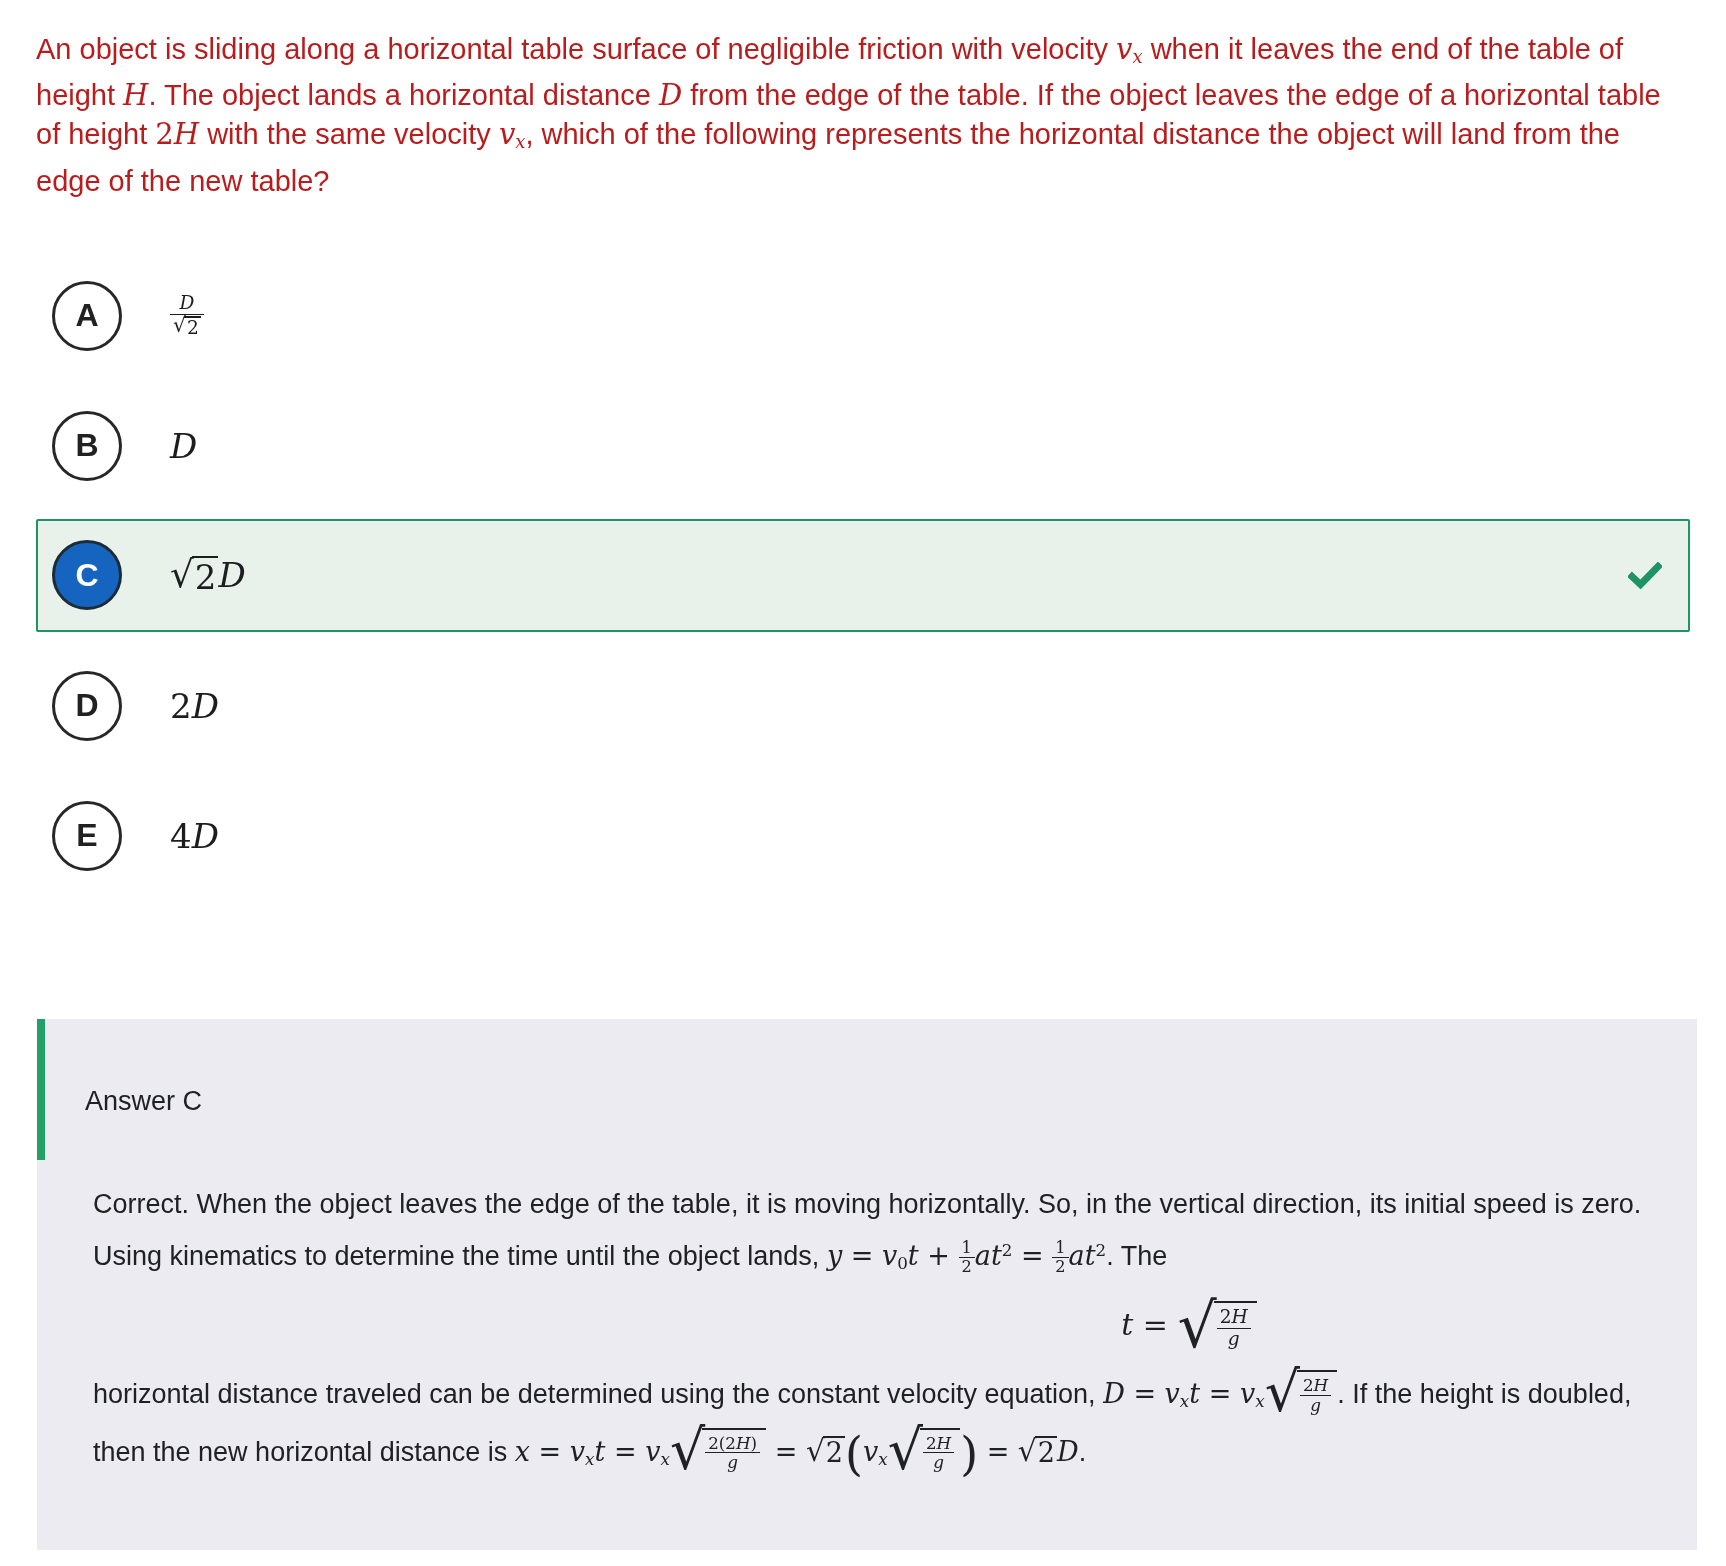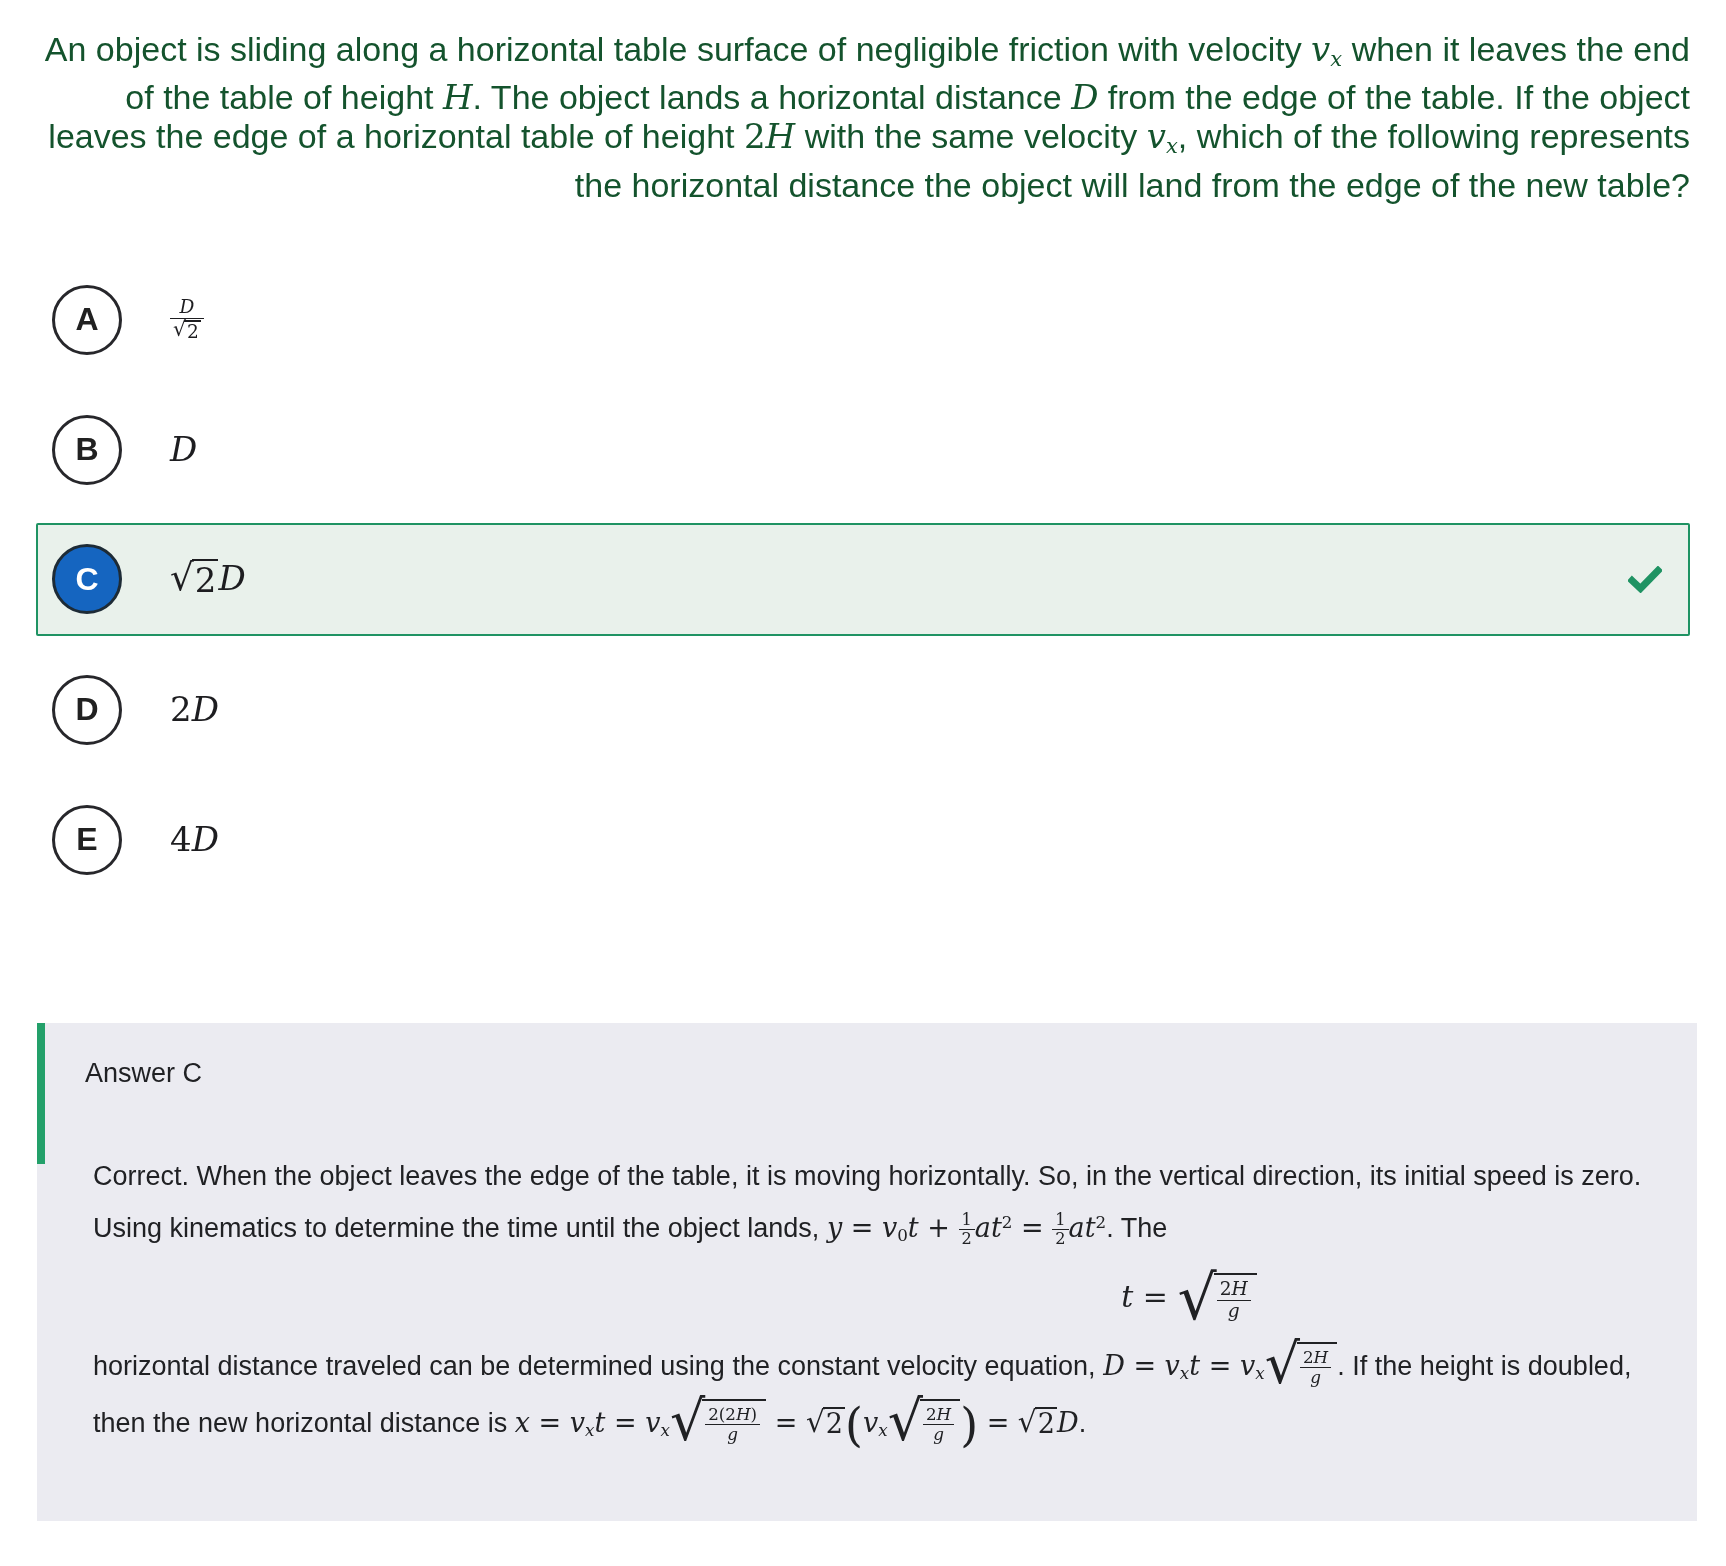--- a/index.html
+++ b/index.html
@@ -15,23 +15,22 @@
   body{
     width:1726px;min-height:1566px;
     font-family:"Liberation Sans","DejaVu Sans",sans-serif;
     color:var(--ink);
   }
   .page{position:relative;width:1726px;min-height:1566px;background:#fff;}
 
   
   .question{
     padding:30px 36px 0 36px;
-    font-size:34px;line-height:39px;color:#14532d;
+    font-size:29px;line-height:39px;color:#b91c1c;
     max-width:1726px;
-    text-align:right;
   }
 
   
   .m,.math{font-family:"DejaVu Serif","Liberation Serif",serif;}
   .m i,.math i{font-style:italic;}
   sub{font-size:0.62em;vertical-align:-0.25em;}
   sup{font-size:0.62em;vertical-align:0.55em;}
   .frac{
     display:inline-block;vertical-align:middle;text-align:center;
     font-size:0.6em;line-height:1.12;
@@ -77,21 +76,21 @@
   .option-row.selected .circle{margin-left:14px;}
   .spacer{flex:1;}
   .check-icon{margin-right:26px;display:flex;align-items:center;}
 
   
   .answer-box{
     position:relative;
     margin:118px 30px 0 37px;
     width:1660px;
     background:var(--answer_bg);
-    padding:32px 40px 56px 44px;
+    padding:64px 40px 56px 44px;
   }
   .accent-bar{
     position:absolute;left:0;top:0;width:8px;height:141px;
     background:var(--accent_bar);
   }
   .answer-heading{
     font-size:27px;font-weight:normal;color:#202124;
     line-height:36px;margin:0 0 62px 4px;
   }
   .explanation{

